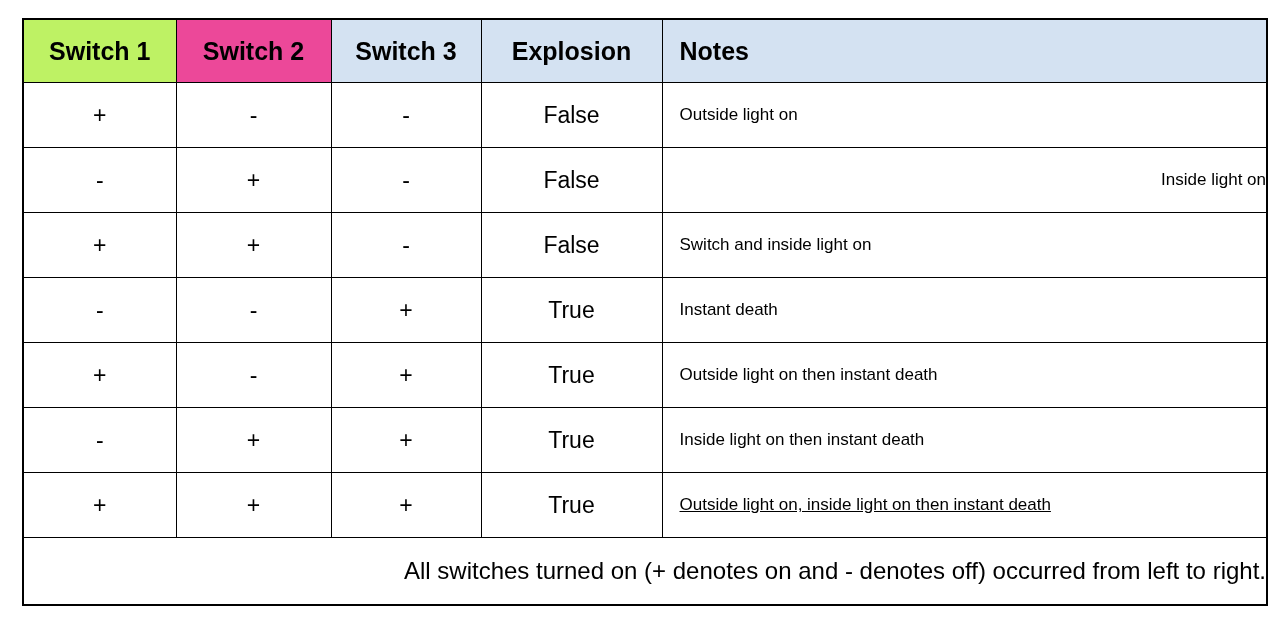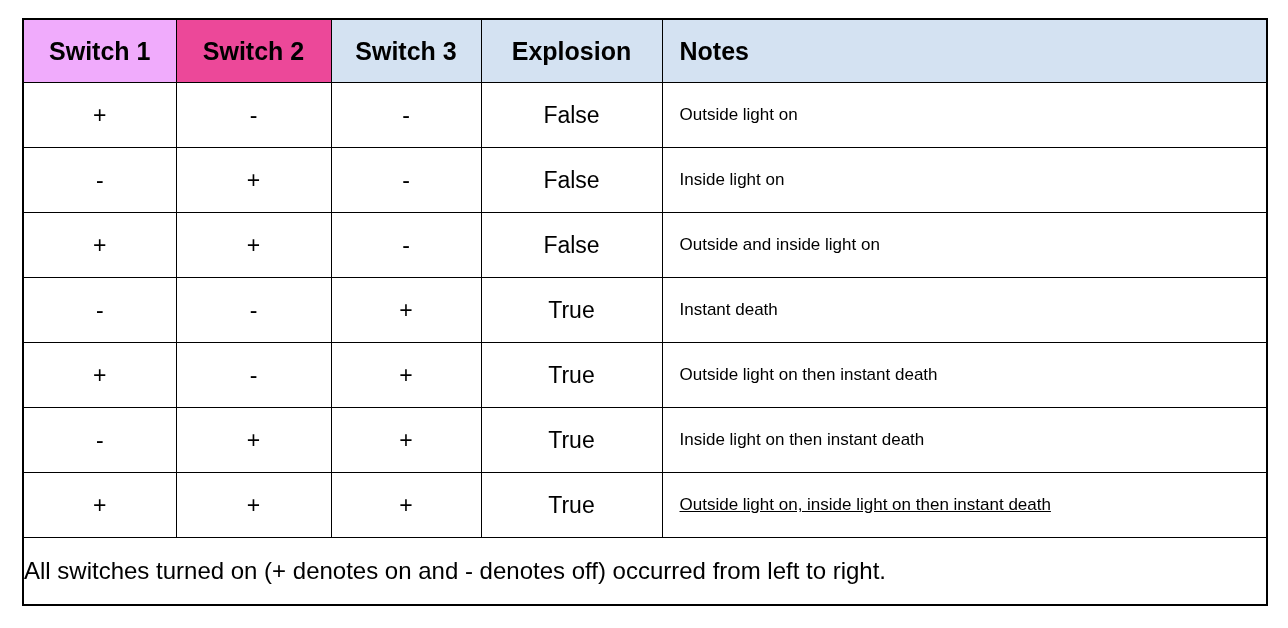--- a/index.html
+++ b/index.html
@@ -59,65 +59,66 @@
   tr.data-row td.notes-cell {
     font-size: 17px;
     text-align: left;
     padding-left: 17px;
   }
   tr.footer-row td {
     height: 66px;
     font-size: 24px;
     font-weight: normal;
     color: #000000;
-    text-align: left;
+    text-align: right;
+    padding-left: 10px;
   }
 </style>
 </head>
 <body>
 
 <div id="table-wrap">
   <table class="truth-table" style="border-color: rgb(0, 0, 0);">
     <colgroup>
       <col class="c-sw1">
       <col class="c-sw2">
       <col class="c-sw3">
       <col class="c-exp">
       <col class="c-notes">
     </colgroup>
     <thead>
       <tr class="header-row">
-        <th style="background-color: #f0abfc; border-color: rgb(0, 0, 0);">Switch 1</th>
+        <th style="background-color: #bef264; border-color: rgb(0, 0, 0);">Switch 1</th>
         <th style="background-color: #ec4899; border-color: rgb(0, 0, 0);">Switch 2</th>
         <th style="background-color: rgb(212, 226, 242); border-color: rgb(0, 0, 0); margin-left: 8px;">Switch 3</th>
         <th style="background-color: rgb(212, 226, 242); border-color: rgb(0, 0, 0);">Explosion</th>
         <th class="notes-head" style="background-color: rgb(212, 226, 242); border-color: rgb(0, 0, 0);">Notes</th>
       </tr>
     </thead>
     <tbody>
       <tr class="data-row">
         <td style="border-color: rgb(0, 0, 0);">+</td>
         <td style="border-color: rgb(0, 0, 0);">-</td>
         <td style="border-color: rgb(0, 0, 0);">-</td>
         <td style="border-color: rgb(0, 0, 0);">False</td>
         <td class="notes-cell" style="border-color: rgb(0, 0, 0);">Outside light on</td>
       </tr>
       <tr class="data-row">
         <td style="border-color: rgb(0, 0, 0);">-</td>
         <td style="border-color: rgb(0, 0, 0);">+</td>
         <td style="border-color: rgb(0, 0, 0);">-</td>
         <td style="border-color: rgb(0, 0, 0);">False</td>
-        <td class="notes-cell" style="border-color: rgb(0, 0, 0);">Inside light on</td>
+        <td class="notes-cell" style="border-color: rgb(0, 0, 0); text-align: right;">Inside light on</td>
       </tr>
       <tr class="data-row">
         <td style="border-color: rgb(0, 0, 0);">+</td>
         <td style="border-color: rgb(0, 0, 0);">+</td>
         <td style="border-color: rgb(0, 0, 0);">-</td>
         <td style="border-color: rgb(0, 0, 0);">False</td>
-        <td class="notes-cell" style="border-color: rgb(0, 0, 0);">Outside and inside light on</td>
+        <td class="notes-cell" style="border-color: rgb(0, 0, 0);">Switch and inside light on</td>
       </tr>
       <tr class="data-row">
         <td style="border-color: rgb(0, 0, 0);">-</td>
         <td style="border-color: rgb(0, 0, 0);">-</td>
         <td style="border-color: rgb(0, 0, 0);">+</td>
         <td style="border-color: rgb(0, 0, 0);">True</td>
         <td class="notes-cell" style="border-color: rgb(0, 0, 0); margin-left: 44px;">Instant death</td>
       </tr>
       <tr class="data-row">
         <td style="border-color: rgb(0, 0, 0);">+</td>

